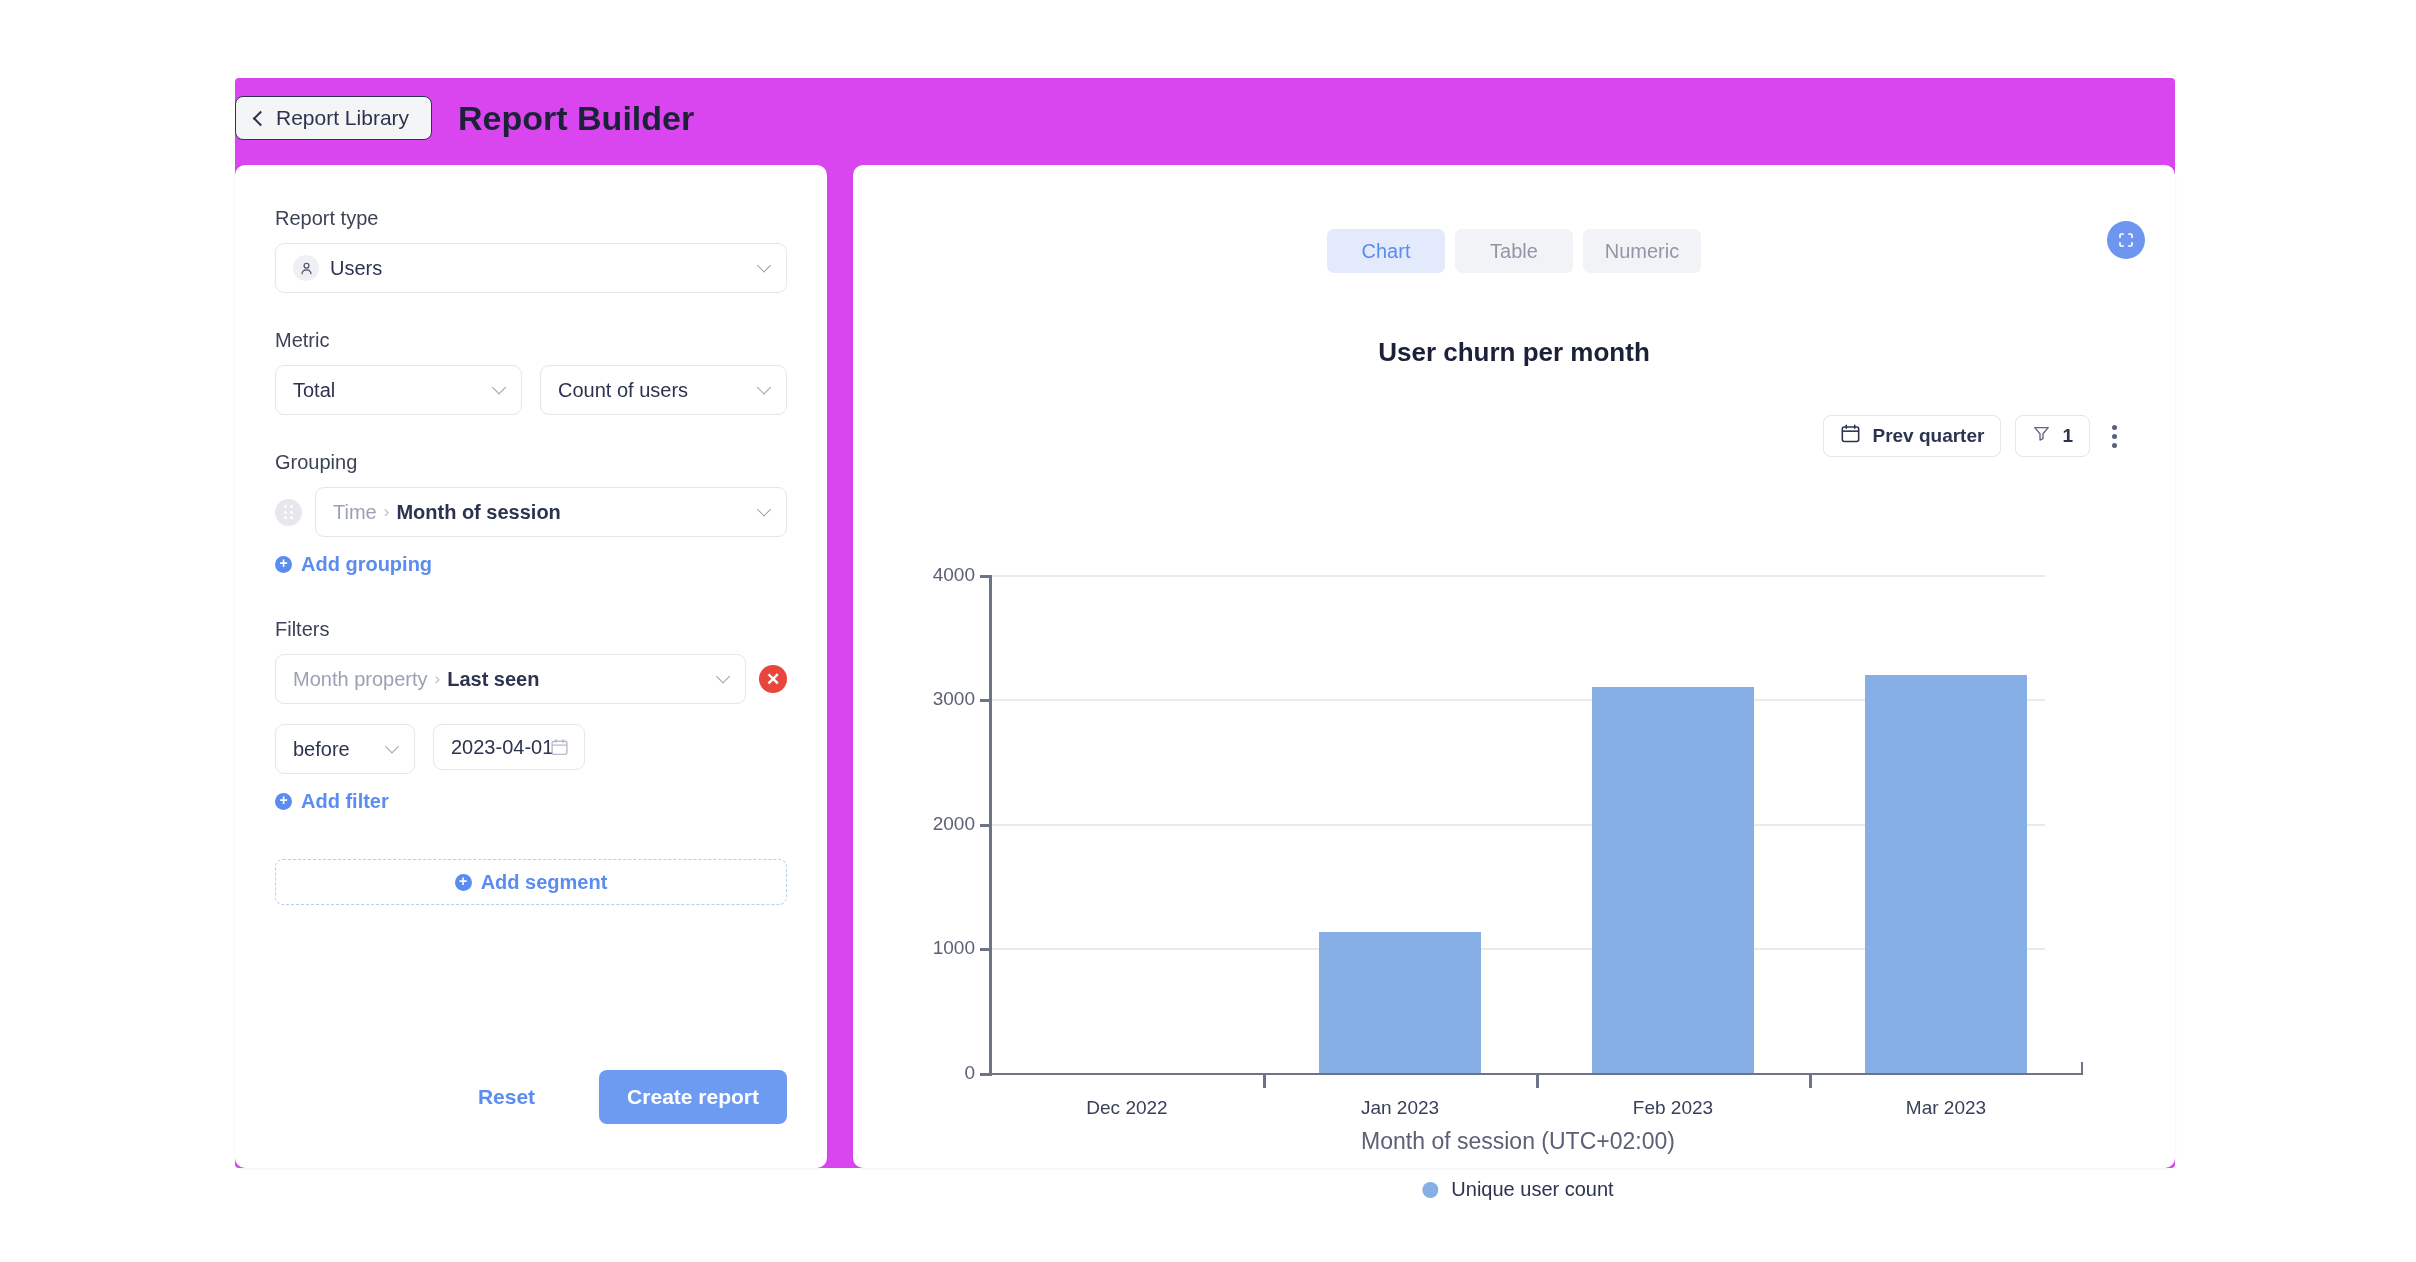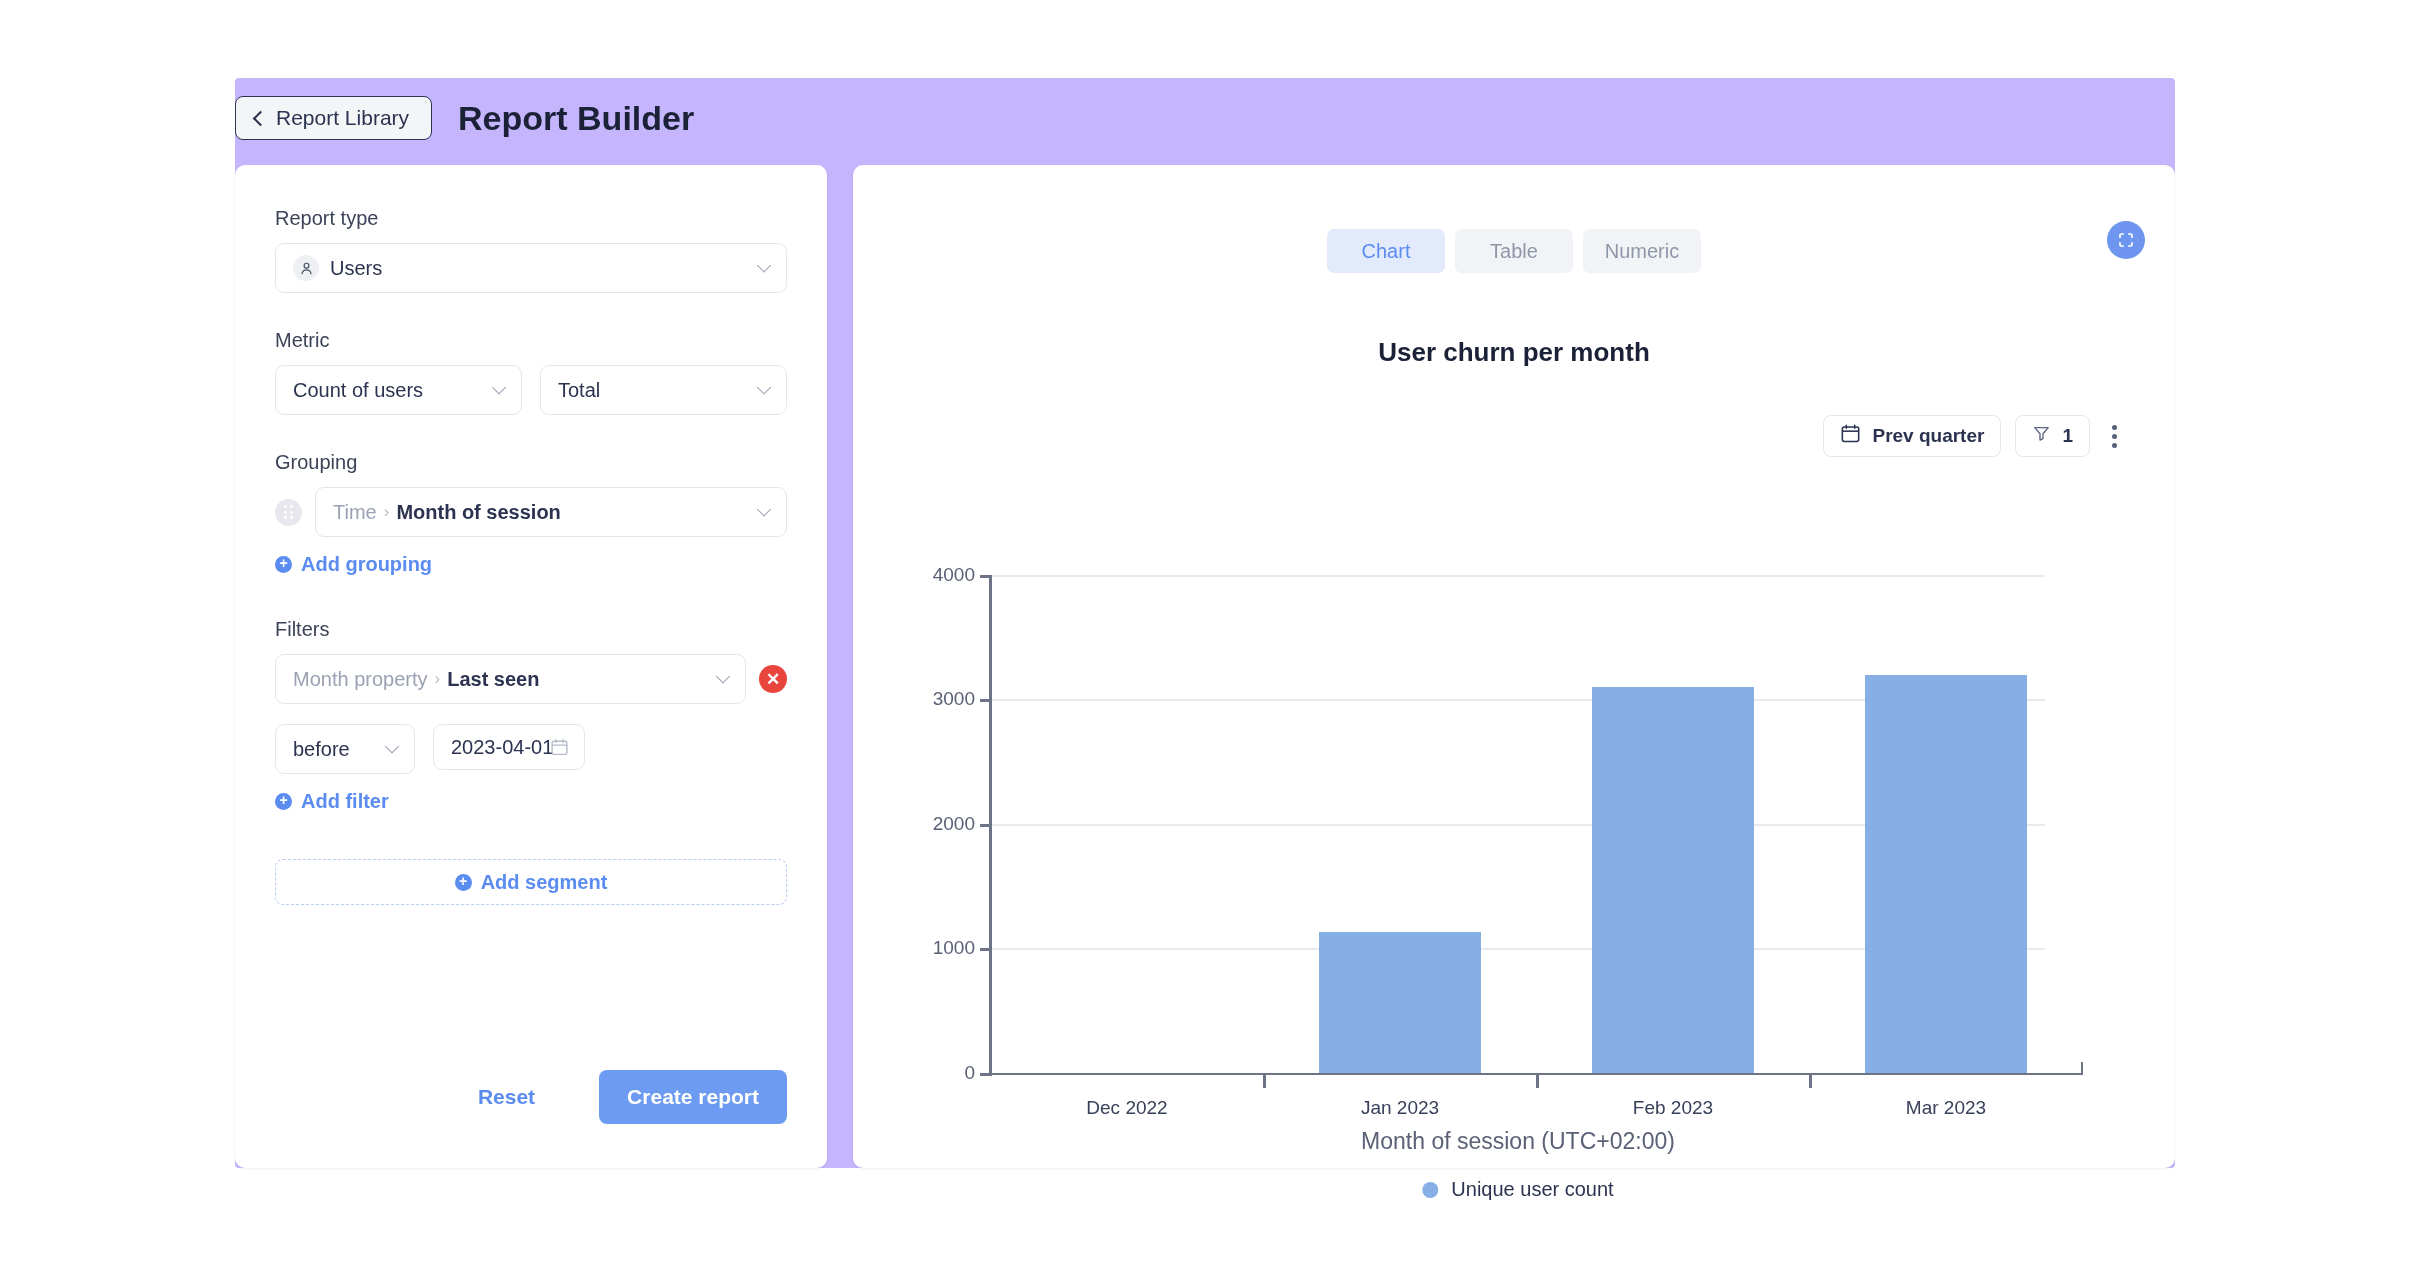--- a/index.html
+++ b/index.html
@@ -6,21 +6,21 @@
   html, body {
     width: 2416px; height: 1262px;
     background: #ffffff;
     font-family: "Liberation Sans", sans-serif;
     overflow: hidden;
   }
   .app {
     position: absolute;
     left: 235px; top: 78px;
     width: 1940px; height: 1090px;
-    background: #c4b5fd;
+    background: #d946ef;
     border-radius: 4px;
   }
 
   
   .header {
     position: absolute; left: 0; top: 0;
     width: 100%; height: 80px;
     display: flex; align-items: center;
     padding-left: 0;
   }
@@ -296,25 +296,25 @@
             <path d="M3.2 13.4c.5-2.6 2.4-4 4.8-4s4.3 1.4 4.8 4" stroke="#4a5268" stroke-width="1.3" stroke-linecap="round"></path>
           </svg>
         </span>
         <span>Users</span>
         <span class="chev-down"></span>
       </div>
 
       <label class="field-label">Metric</label>
       <div class="row mb36">
         <div class="sel" style="flex:1 1 0;">
+          <span>Total</span>
+          <span class="chev-down"></span>
+        </div>
+        <div class="sel" style="flex:1 1 0;">
           <span>Count of users</span>
-          <span class="chev-down"></span>
-        </div>
-        <div class="sel" style="flex:1 1 0;">
-          <span>Total</span>
           <span class="chev-down"></span>
         </div>
       </div>
 
       <label class="field-label">Grouping</label>
       <div class="grouping-row">
         <span class="drag-handle">
           <span class="dots-grid">
               <i></i>
               <i></i>

